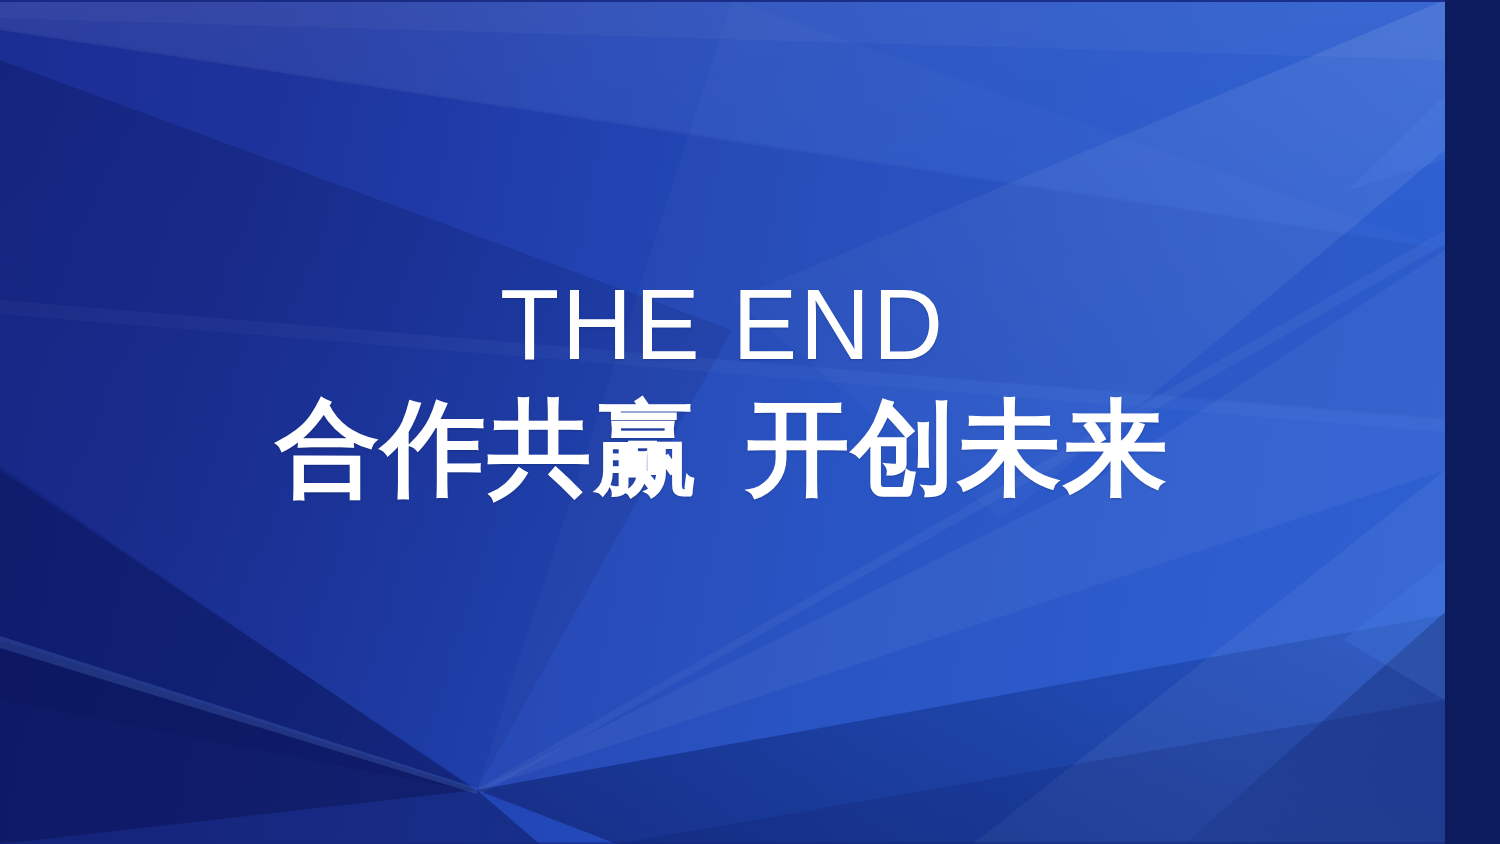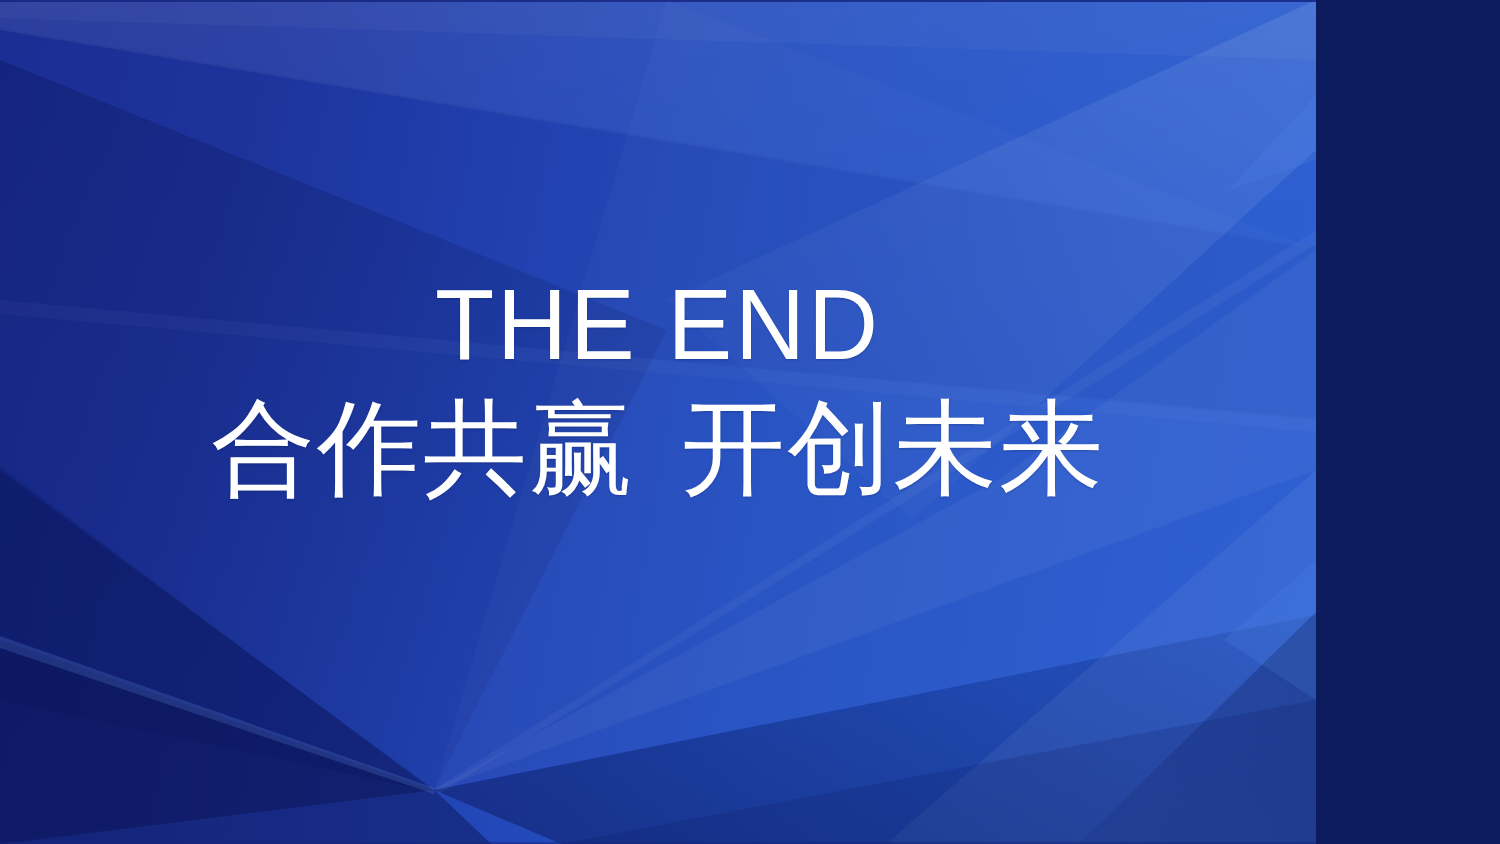--- a/index.html
+++ b/index.html
@@ -7,21 +7,21 @@
     margin: 0;
     padding: 0;
     background: #0c1b5e;
   }
   body {
     font-family: "Liberation Sans", "DejaVu Sans", sans-serif;
   }
 
   #slide {
     position: relative;
-    width: 1316px;
+    width: 1445px;
     height: 844px;
     overflow: hidden;
     background: #1f3aa8;
     user-select: none;
   }
 
   
   #bg-base {
     position: absolute;
     inset: 0;
@@ -79,21 +79,21 @@
     letter-spacing: 3px;
     white-space: nowrap;
     text-shadow: 0 1px 2px rgba(8,20,70,0.25);
     transform: scaleX(0.97);
   }
 
   #title-cn {
     color: #ffffff;
     font-size: 104px;
     line-height: 1.0;
-    font-weight: 400;
+    font-weight: 700;
     white-space: nowrap;
     margin-top: 22px;
     letter-spacing: 2px;
     text-shadow: 0 1px 2px rgba(8,20,70,0.25);
   }
   #title-cn .gap {
     display: inline-block;
     width: 46px;
   }
 </style>

